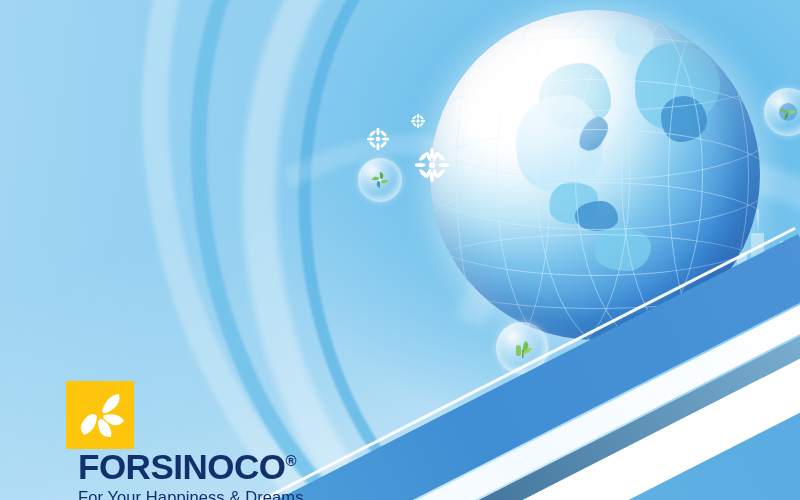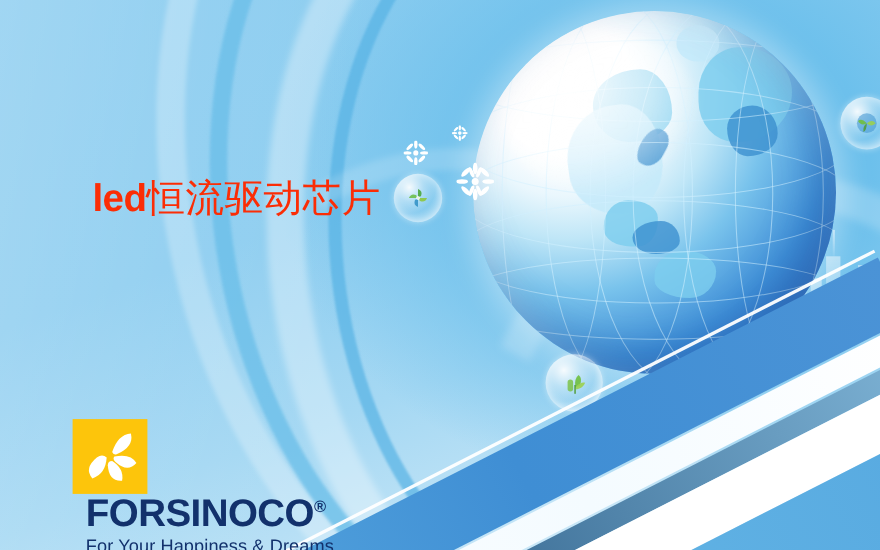--- a/index.html
+++ b/index.html
@@ -448,23 +448,20 @@
 
   <div class="ribbons">
     <div class="rb rb-thinwhite"></div>
     <div class="rb rb-blue1"></div>
     <div class="rb rb-white1"></div>
     <div class="rb rb-dark"></div>
     <div class="rb rb-white2"></div>
     <div class="rb rb-blue2"></div>
   </div>
 
-  <div class="headline">
-    <span class="latin">led</span><span>恒流驱动芯片</span>
-  </div>
 
   <div class="logo">
     <div class="logo-mark">
       <svg width="68" height="68" viewBox="0 0 68 68">
         <g fill="#ffffff">
           <path d="M36 30 Q41 14 53 13 Q56 25 40 32 Q37 33 36 30 Z"></path>
           <path d="M38 34 Q53 31 58 40 Q50 49 39 39 Q36 36 38 34 Z"></path>
           <path d="M36 38 Q47 45 45 56 Q33 57 32 42 Q32 38 36 38 Z"></path>
           <path d="M31 35 Q30 50 18 54 Q10 45 22 35 Q27 31 31 35 Z"></path>
         </g>

